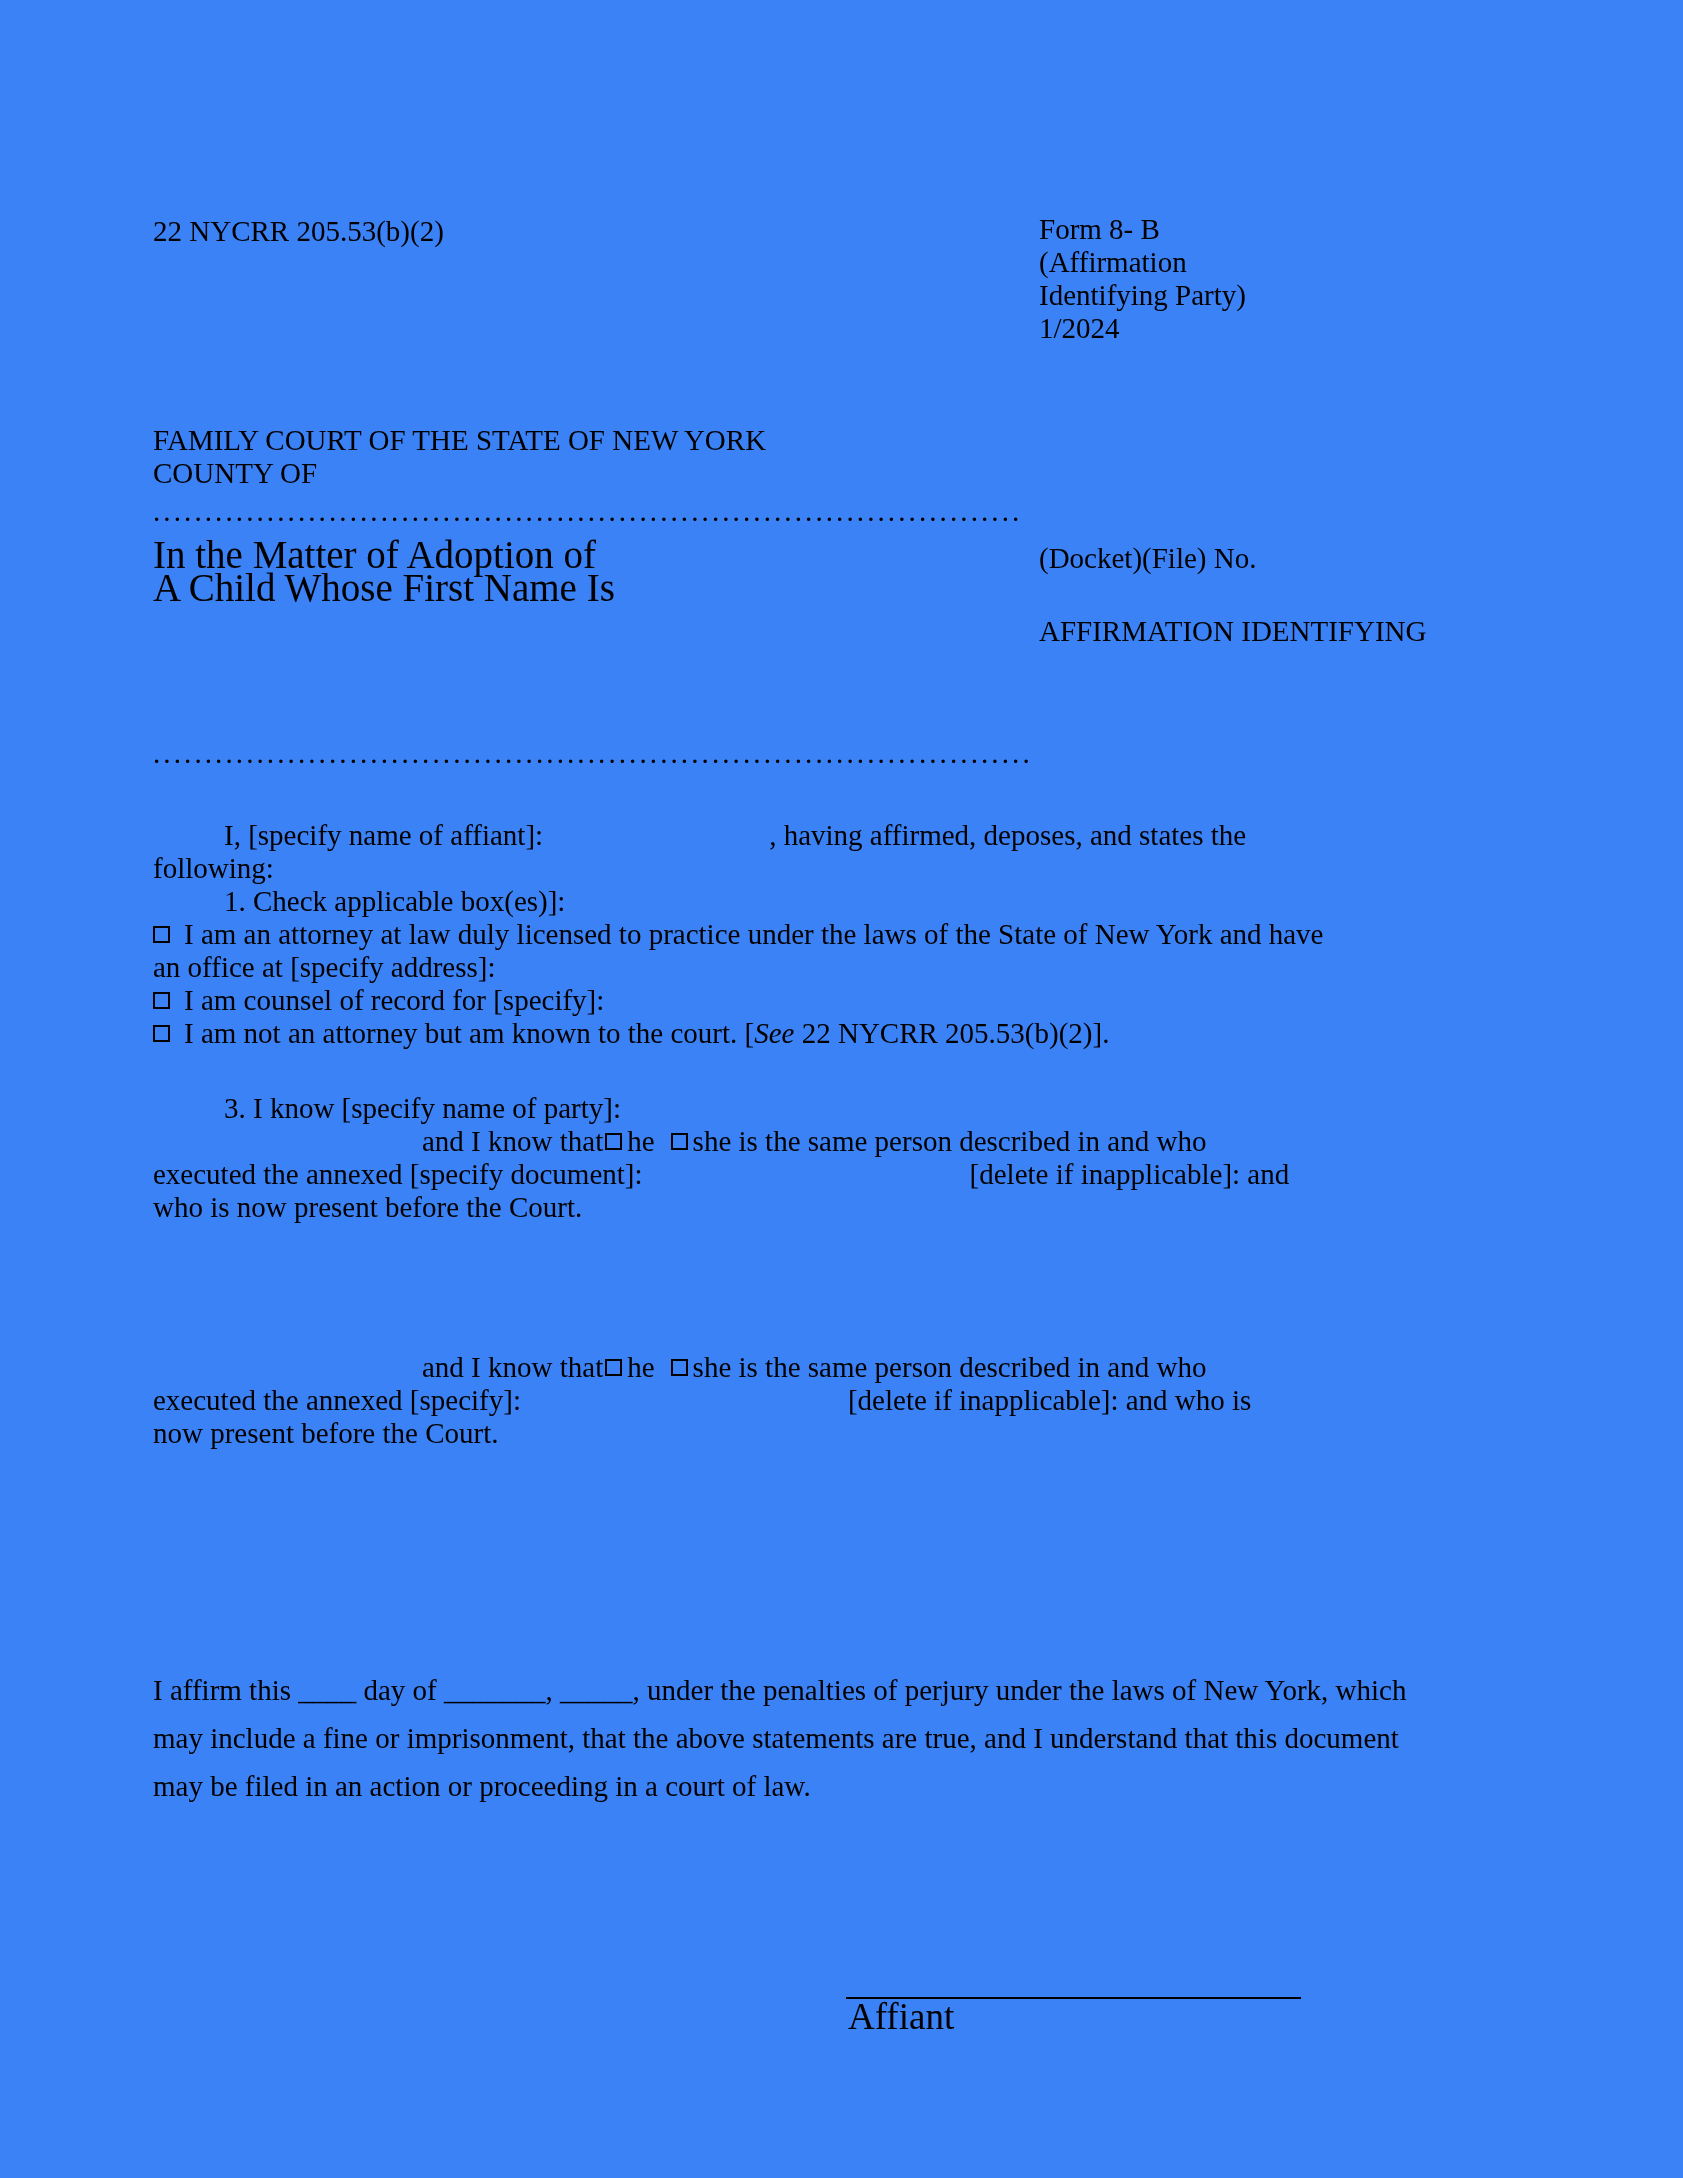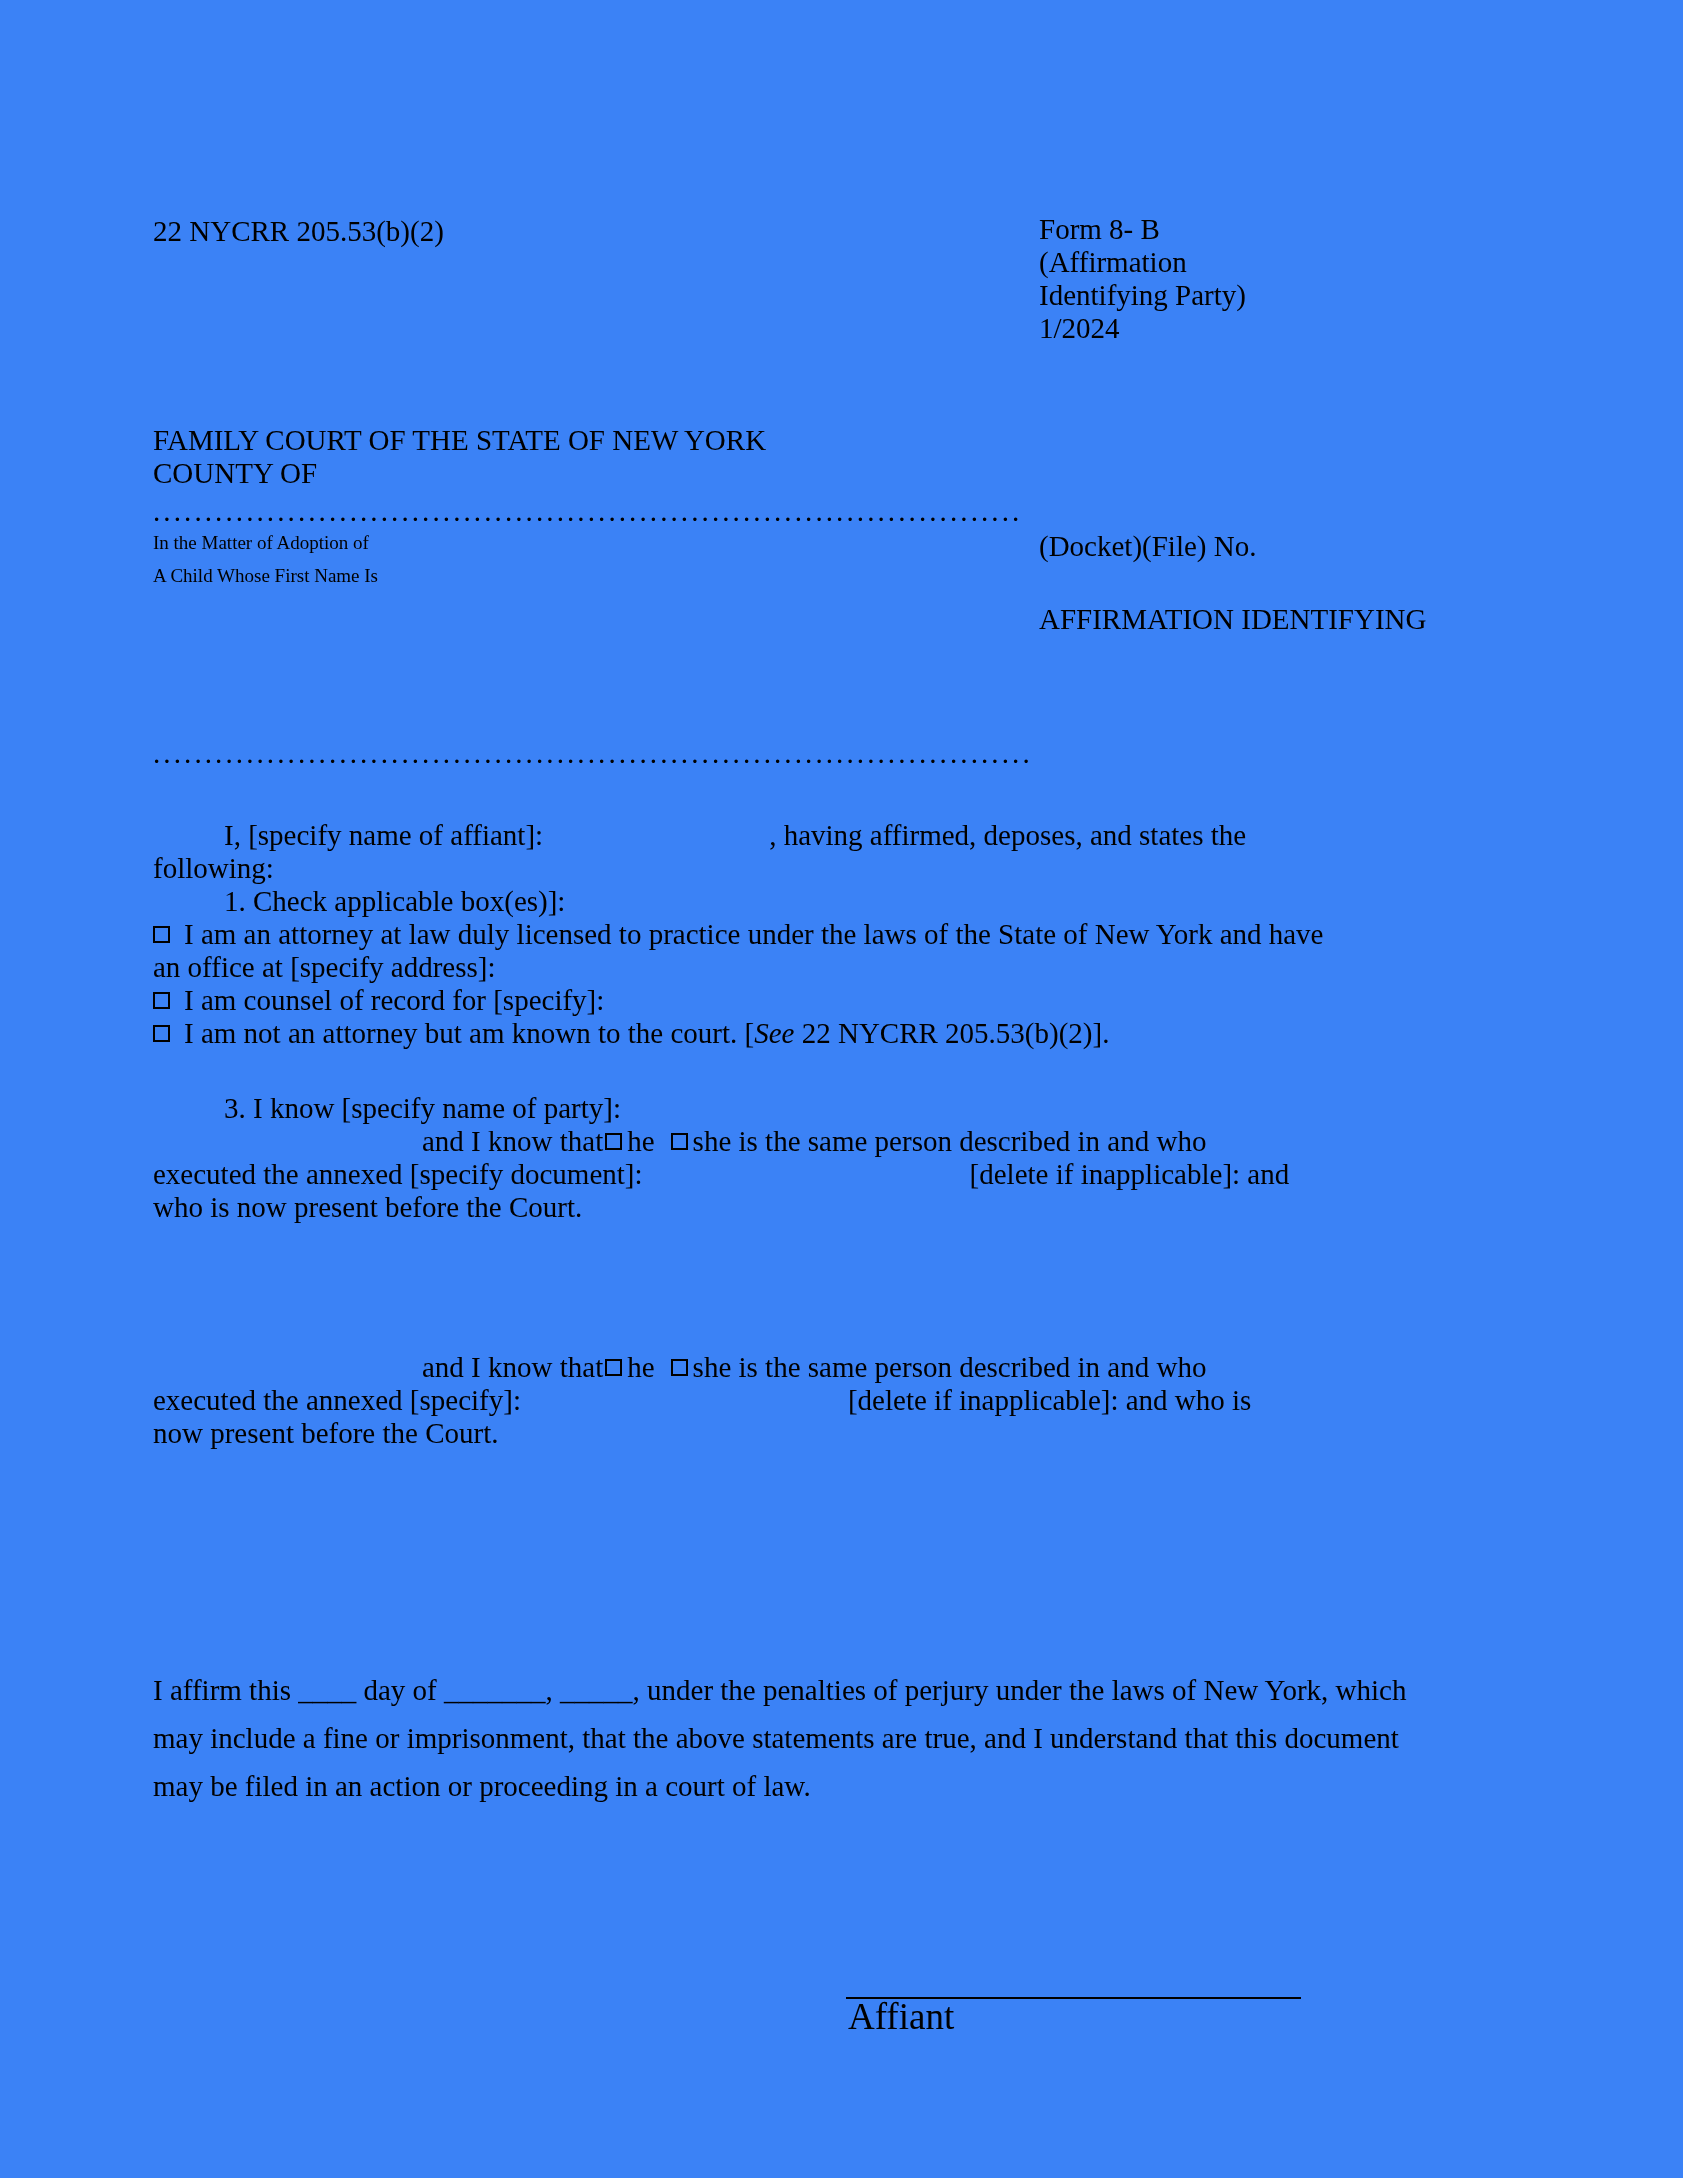--- a/index.html
+++ b/index.html
@@ -72,29 +72,29 @@
     margin-bottom: 4px;
   }
 
   .caption-body {
     position: relative;
     height: 170px;
   }
   .caption-left {
     position: absolute;
     left: 0;
-    top: 0;
-    font-size: 19px;
+    top: 12px;
+    font-size: 39px;
     line-height: 33px;
   }
   .caption-left div { white-space: nowrap; }
   .caption-right {
     position: absolute;
     left: 886px;
-    top: 4px;
+    top: 16px;
     font-size: 29px;
     line-height: 33px;
     width: 455px;
   }
   .caption-right .docket { white-space: nowrap; }
   .caption-right .affirm-title {
     margin-top: 40px;
     line-height: 33px;
   }
 

